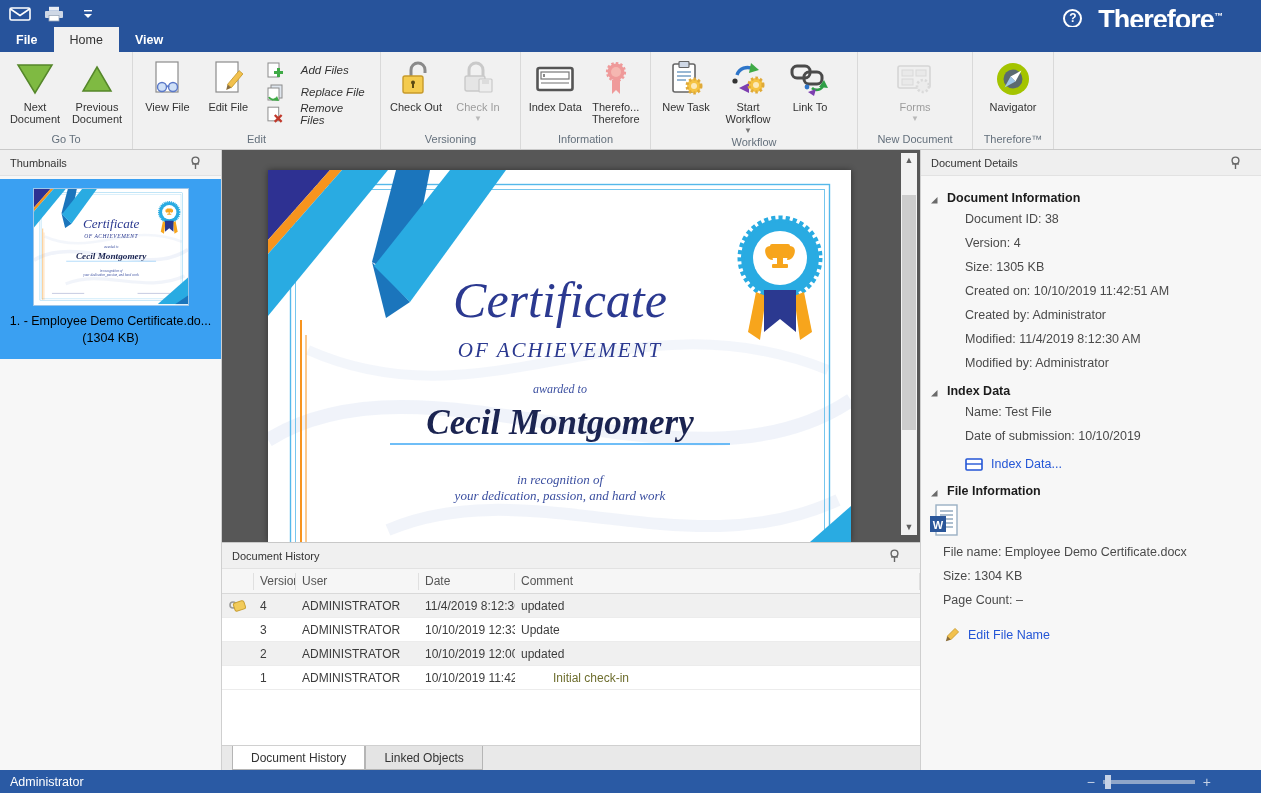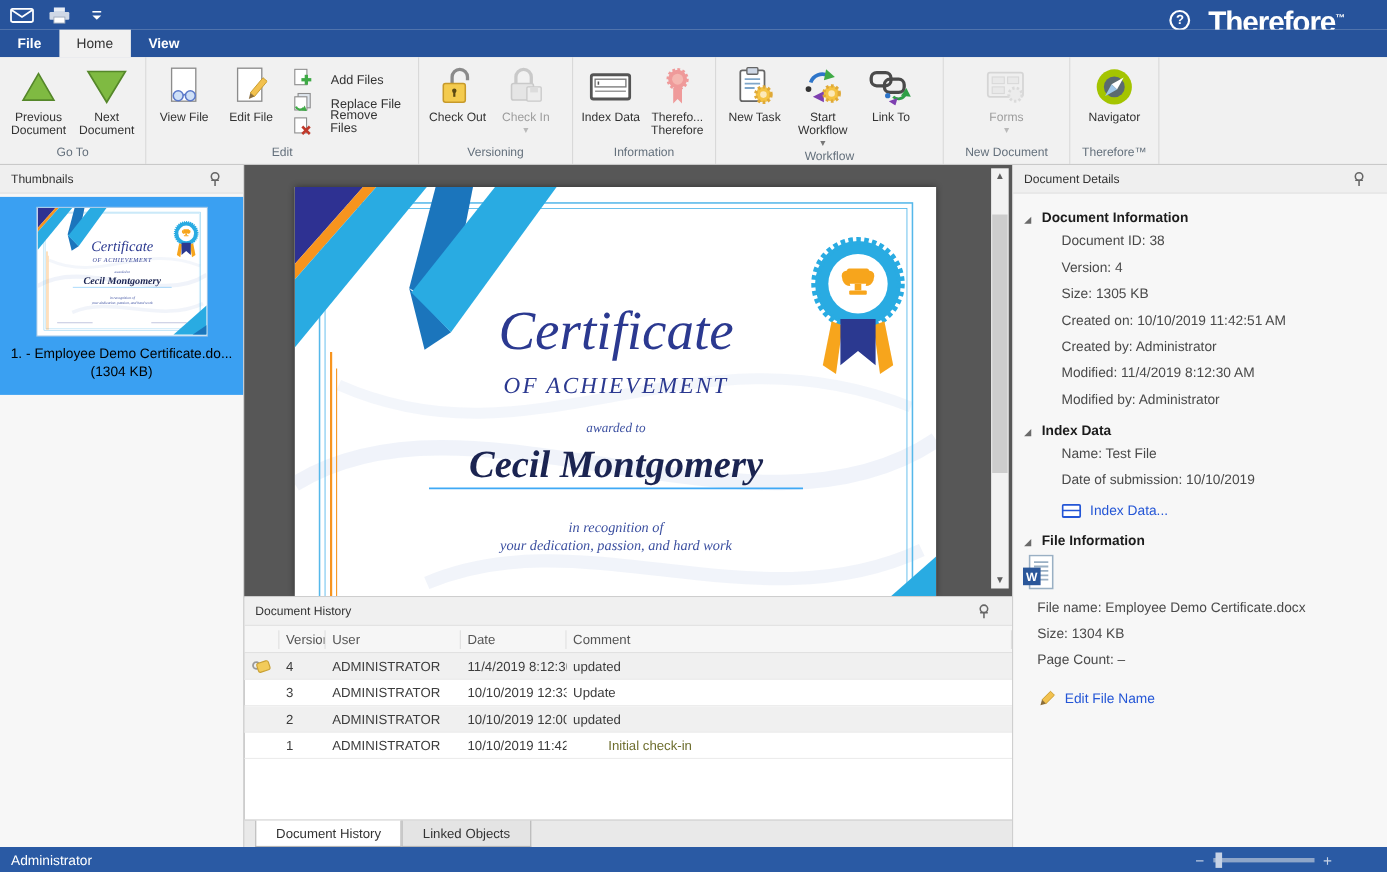--- a/index.html
+++ b/index.html
@@ -28,21 +28,21 @@
   #ribbon { position:absolute; top:52px; left:0; right:0; height:98px; background:#f1f1f1; border-bottom:1px solid #c9c9c9; display:flex; }
   .rgroup { display:flex; flex-direction:column; border-right:1px solid #d9d9d9; padding:2px 4px 0 4px; }
   .rgroup .g-body { flex:1; display:flex; align-items:flex-start; }
   .rgroup .g-label { height:17px; text-align:center; font-size:11px; color:#64707c; line-height:15px; }
   .bigbtn { width:62px; min-height:78px; display:flex; flex-direction:column; align-items:center; padding-top:6px; }
   .bigbtn .bicon { height:38px; display:flex; align-items:center; justify-content:center; }
   .bigbtn .blabel { font-size:11px; color:#333; text-align:center; line-height:12px; margin-top:3px; }
   .bigbtn .darrow { font-size:8px; color:#777; line-height:8px; margin-top:2px; }
   .bigbtn.disabled { opacity:.45; }
   .smallcol { display:flex; flex-direction:column; justify-content:flex-start; gap:4px; padding:7px 4px; }
-  .smallbtn { display:flex; align-items:flex-end; gap:17px; font-size:11.5px; color:#333; height:18px; padding:0 3px; }
+  .smallbtn { display:flex; align-items:center; gap:17px; font-size:11.5px; color:#333; height:18px; padding:0 3px;font-style:italic; }
 
   
   #main { position:absolute; top:150px; left:0; right:0; height:620px; display:flex; }
 
   
   #thumbs { width:222px; background:#f7f7f7; border-right:1px solid #cfcfcf; display:flex; flex-direction:column; }
   .panel-head { height:26px; background:#efefef; display:flex; align-items:center; justify-content:space-between; padding:0 20px 0 10px; font-size:11px; color:#333; border-bottom:1px solid #e2e2e2; flex:0 0 auto; }
   .thumb-item { margin-top:3px; background:#3AA0F2; padding:10px 0 12px 0; text-align:center; }
   .thumb-img { width:154px; height:116px; margin:0 auto; background:#fff; box-shadow:0 0 0 1px #9fc6e8; overflow:hidden; }
   .thumb-cap { margin-top:8px; font-size:12.5px; color:#000000; line-height:17px; }
@@ -180,33 +180,33 @@
     <div class="rtab active">Home</div>
     <div class="rtab">View</div>
   </nav>
 
   <div id="ribbon">
 
     <div class="rgroup" style="width:133px">
       <div class="g-body">
         <div class="bigbtn">
           <span class="bicon">
+            <svg width="40" height="34" viewBox="0 0 40 34">
+                <polygon points="3,3 37,3 20,31" fill="#7FBA42" stroke="#55872A" stroke-width="1.5"></polygon>
+              </svg>
+          </span>
+          <span class="blabel">Next Document</span>
+        </div>
+        <div class="bigbtn">
+          <span class="bicon">
             <svg width="34" height="30" viewBox="0 0 34 30">
                 <polygon points="17,3 31,27 3,27" fill="#7FBA42" stroke="#55872A" stroke-width="1.5"></polygon>
               </svg>
           </span>
           <span class="blabel">Previous Document</span>
-        </div>
-        <div class="bigbtn">
-          <span class="bicon">
-            <svg width="40" height="34" viewBox="0 0 40 34">
-                <polygon points="3,3 37,3 20,31" fill="#7FBA42" stroke="#55872A" stroke-width="1.5"></polygon>
-              </svg>
-          </span>
-          <span class="blabel">Next Document</span>
         </div>
       </div>
       <div class="g-label">Go To</div>
     </div>
 
     <div class="rgroup" style="width:248px">
       <div class="g-body">
         <div class="bigbtn">
           <span class="bicon">
             <svg width="30" height="36" viewBox="0 0 30 36">

